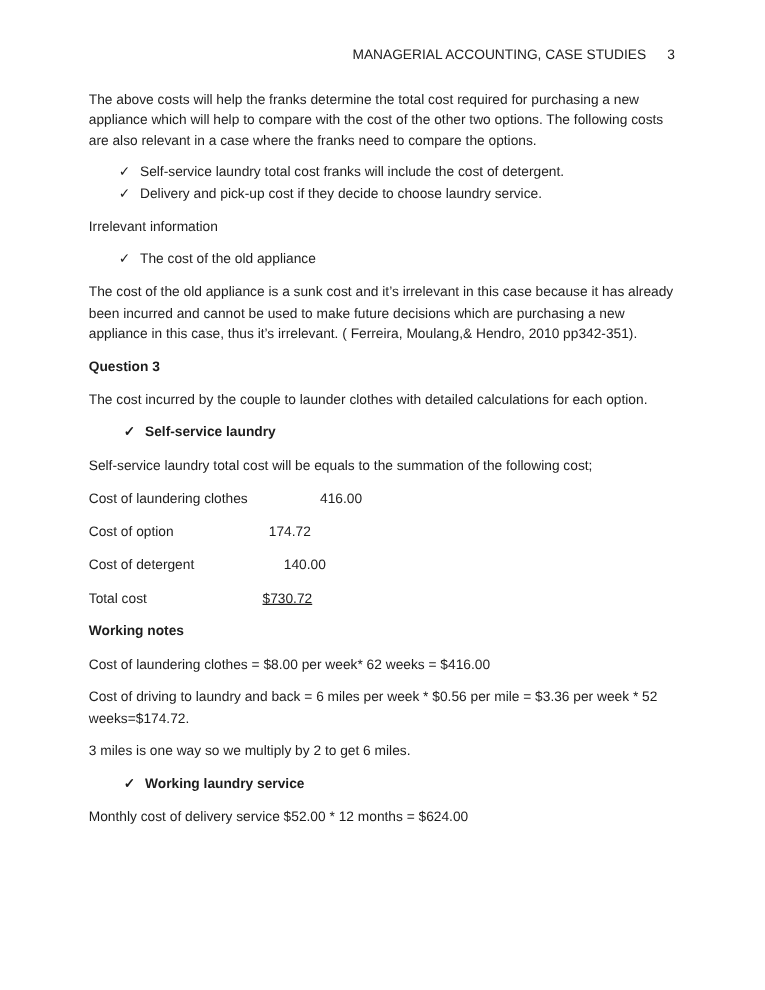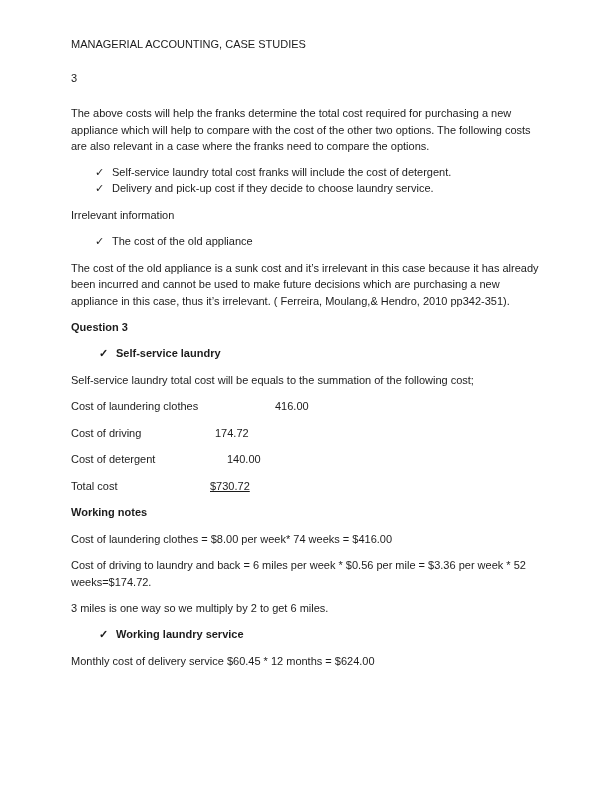--- a/index.html
+++ b/index.html
@@ -18,21 +18,20 @@
     background: #ffffff;
     padding: 36px 72px 0 71px;
   }
   .doc-header {
     display: flex;
     justify-content: flex-end;
     align-items: baseline;
     gap: 17px;
     line-height: 1.5;
     margin-bottom: 19px;
-    flex-direction: column;
   }
   p, .para {
     line-height: 1.5;
     margin-bottom: 10px;
   }
   .check-list {
     list-style: none;
     margin: 0 0 10px 24px;
   }
   .check-list li {
@@ -59,21 +58,21 @@
   .bold { font-weight: normal; }
   .bold-underline {
     font-weight: bold;
   }
   .cost-row {
     position: relative;
     line-height: 1.5;
     margin-bottom: 10px;
   }
   .cost-row .val { position: absolute; top: 0; }
-  .cost-row.r1 .val { left: 204px; }
+  .cost-row.r1 .val { left: 185px; }
   .cost-row.r2 .val { left: 144px; }
   .cost-row.r3 .val { left: 156px; }
   .cost-row.r4 .val { left: 139px; text-decoration: underline; }
 </style>
 </head>
 <body>
 
 <div class="page">
 
   <div class="doc-header">
@@ -98,54 +97,55 @@
 
   <div class="check-item-solo">
     <span class="check">✓</span>
     <span>The cost of the old appliance</span>
   </div>
 
   <p>The cost of the old appliance is a sunk cost and it’s irrelevant in this case because it has already been incurred and cannot be used to make future decisions which are purchasing a new appliance in this case, thus it’s irrelevant. ( Ferreira, Moulang,&amp; Hendro, 2010 pp342-351).</p>
 
   <p class="bold-underline">Question 3</p>
 
+  <p>The cost incurred by the couple to launder clothes with detailed calculations for each option.</p>
 
   <div class="check-item-bold">
     <span class="check">✓</span>
     <span>Self-service laundry</span>
   </div>
 
   <p>Self-service laundry total cost will be equals to the summation of the following cost;</p>
 
   <div class="cost-row r1">
     <span>Cost of laundering clothes</span>
     <span class="val">416.00</span>
   </div>
   <div class="cost-row r2">
-    <span>Cost of driving</span>
+    <span>Cost of option</span>
     <span class="val">174.72</span>
   </div>
   <div class="cost-row r3">
     <span>Cost of detergent</span>
     <span class="val">140.00</span>
   </div>
   <div class="cost-row r4">
     <span>Total cost</span>
     <span class="val">$730.72</span>
   </div>
 
   <p class="bold-underline">Working notes</p>
 
-  <p>Cost of laundering clothes = $8.00 per week* 74 weeks = $416.00</p>
+  <p>Cost of laundering clothes = $8.00 per week* 62 weeks = $416.00</p>
 
   <p>Cost of driving to laundry and back = 6 miles per week * $0.56 per mile = $3.36 per week * 52 weeks=$174.72.</p>
 
   <p>3 miles is one way so we multiply by 2 to get 6 miles.</p>
 
 
   <div class="check-item-bold">
     <span class="check">✓</span>
     <span>Working laundry service</span>
   </div>
 
-  <p>Monthly cost of delivery service $60.45 * 12 months = $624.00</p>
+  <p>Monthly cost of delivery service $52.00 * 12 months = $624.00</p>
 
 </div>
 
 </body></html>

